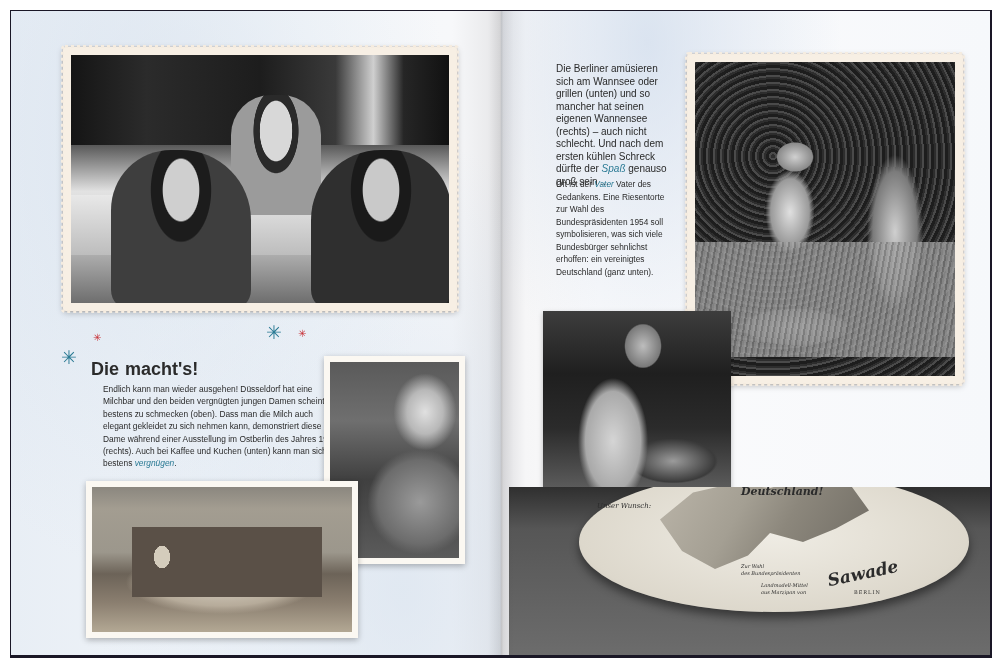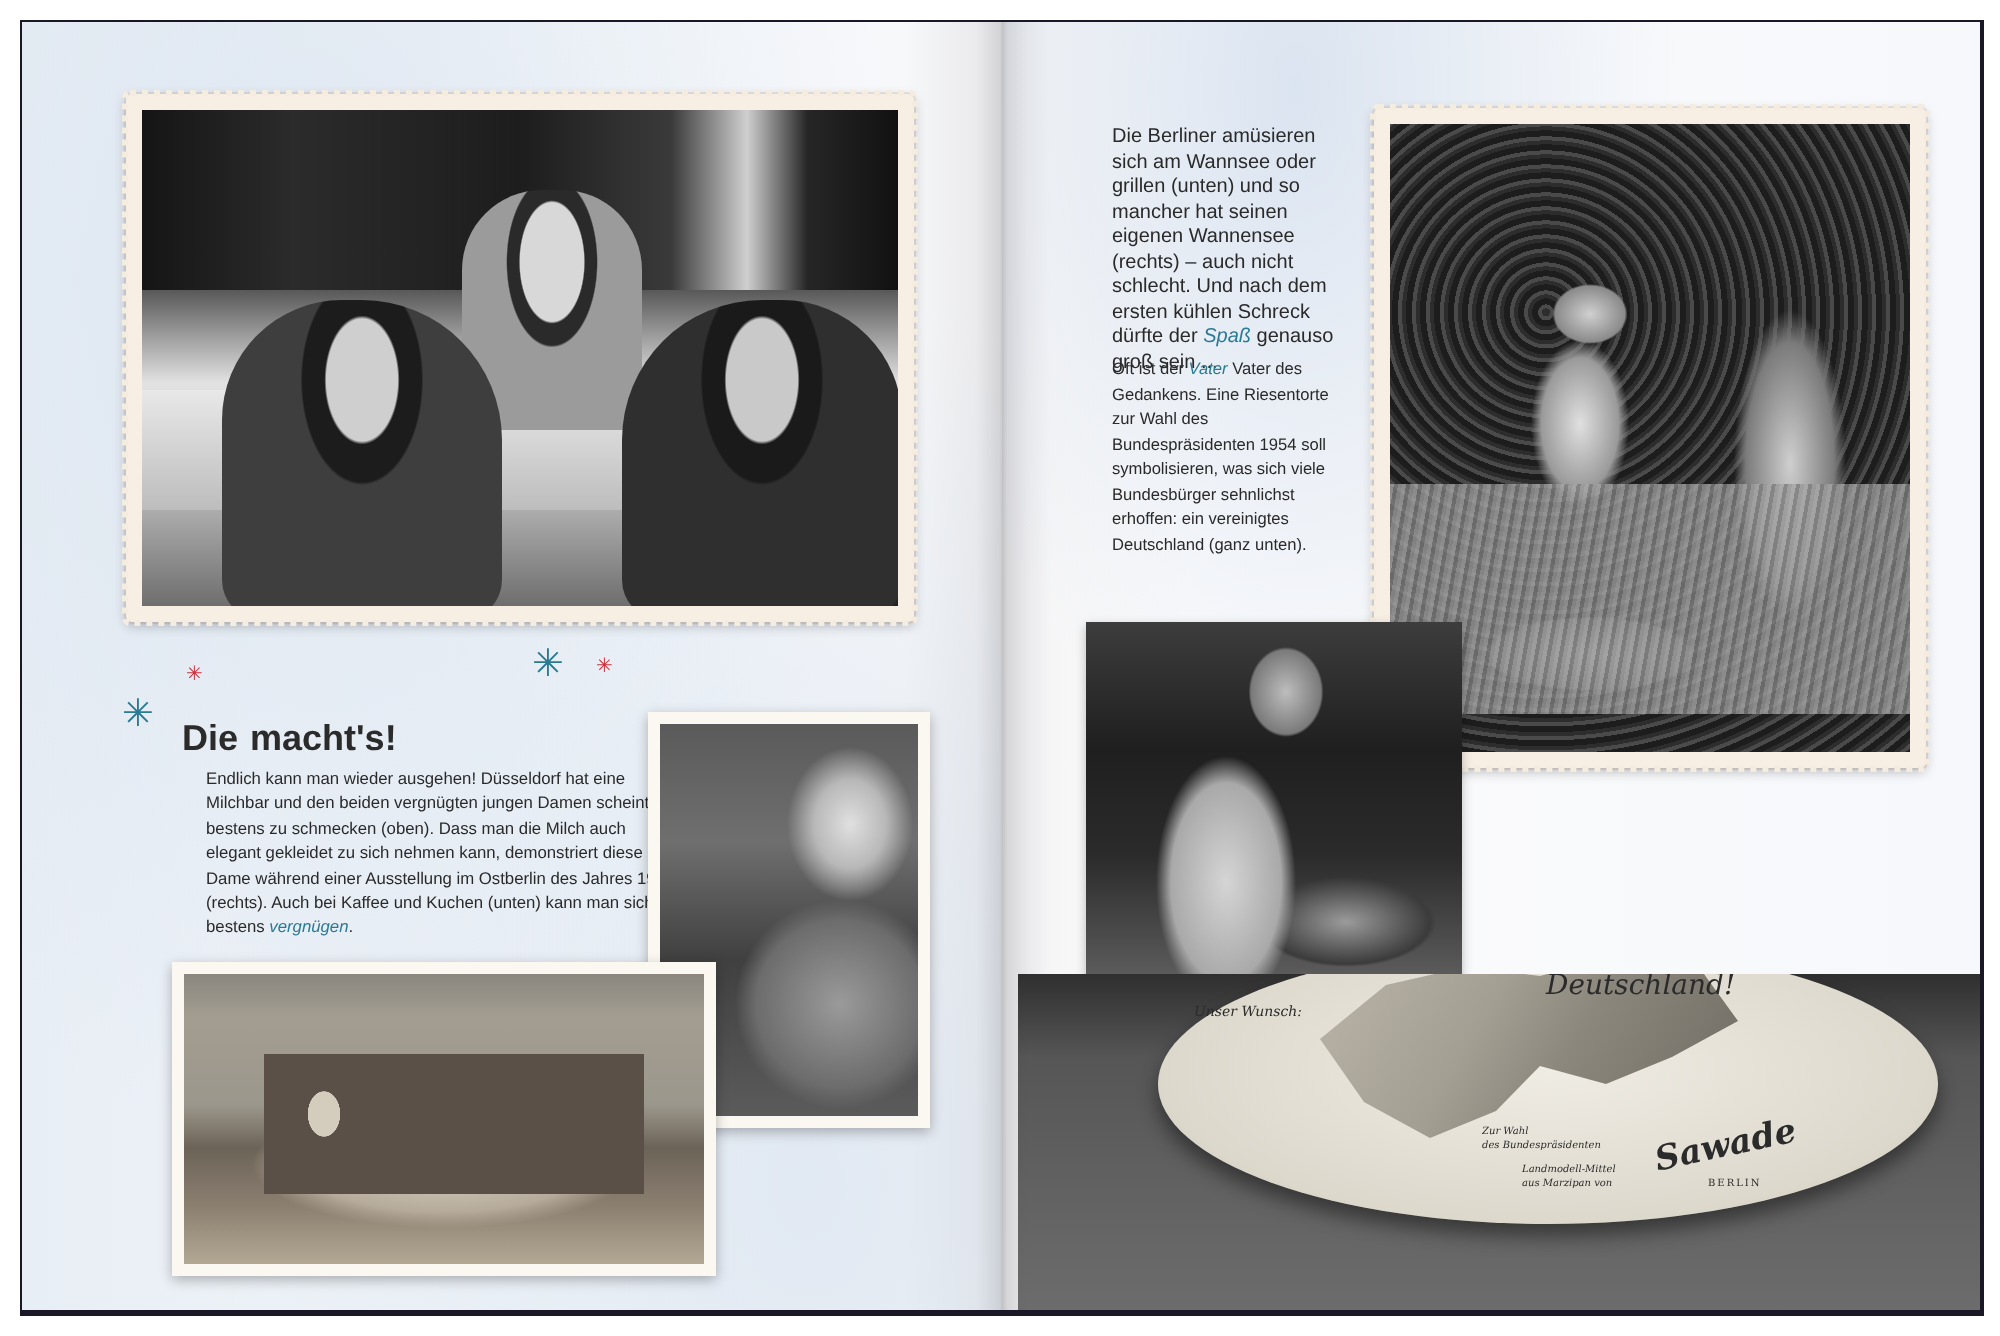--- a/index.html
+++ b/index.html
@@ -194,21 +194,21 @@
         <div class="grass"></div>
       </div>
     </div>
 
     <div class="photo photo-grill" style="left:42px; top:300px; width:188px; height:180px; box-shadow: 0 2px 5px rgba(0,0,0,0.25);"></div>
 
     <div class="photo photo-cake" style="left:8px; top:476px; width:481px; height:168px;">
       <div class="plate"></div>
       <div class="map"></div>
       <span class="map-label" style="left:88px; top:15px; font-size:7px;">Unser Wunsch:</span>
-      <span class="map-label" style="left:264px; top:-2px; font-size:14px;">Deutschland!</span>
+      <span class="map-label" style="left:232px; top:-2px; font-size:11px;font-weight:bold;">Deutschland!</span>
       <span class="map-label" style="left:232px; top:76px;">Zur Wahl</span>
       <span class="map-label" style="left:232px; top:83px;">des Bundespräsidenten</span>
       <span class="map-label" style="left:252px; top:95px;">Landmodell-Mittel</span>
       <span class="map-label" style="left:252px; top:102px;">aus Marzipan von</span>
       <span class="map-script" style="left:318px; top:76px; transform: rotate(-12deg);">Sawade</span>
       <span class="map-label" style="left:345px; top:102px; font-style:normal; letter-spacing:1px;">BERLIN</span>
     </div>
 
   </div>
 

